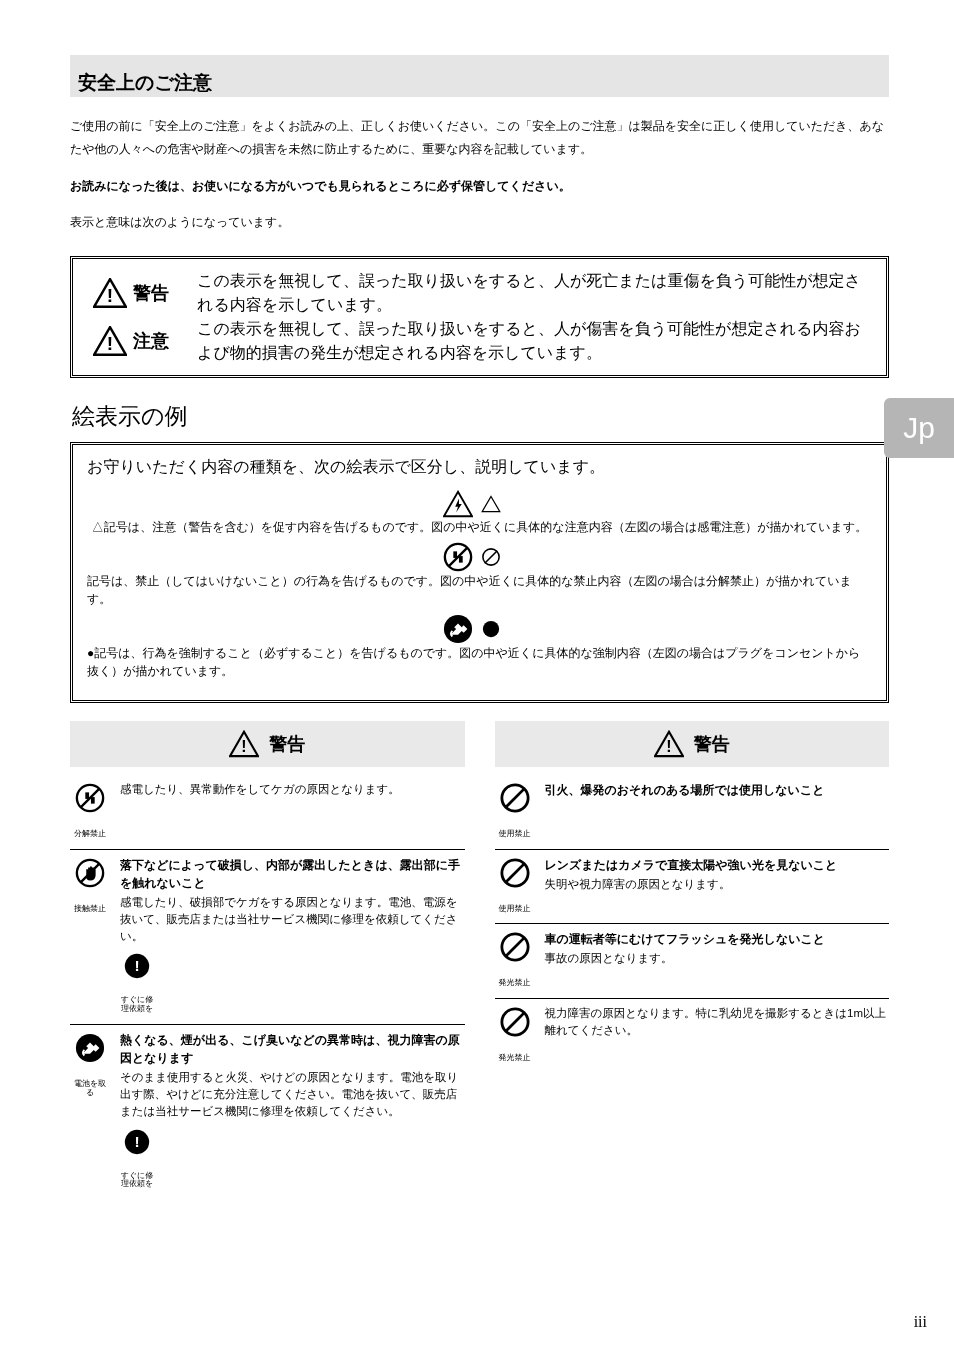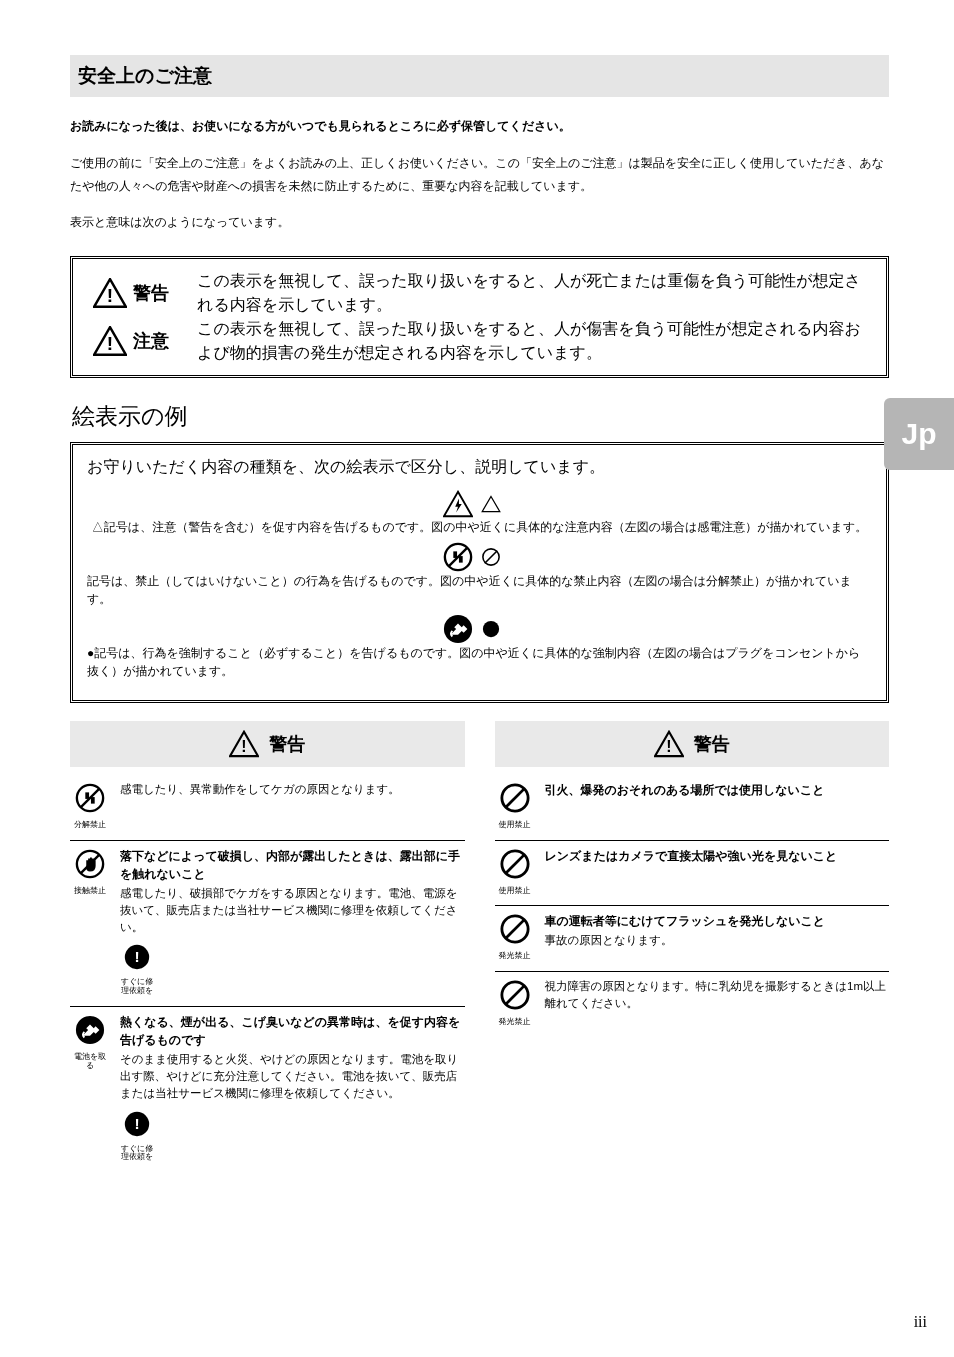--- a/index.html
+++ b/index.html
@@ -15,21 +15,21 @@
     width: 954px;
     height: 1357px;
     position: relative;
     box-sizing: border-box;
     padding: 55px 65px 40px 70px;
   }
   .title-bar {
     background: #e5e5e5;
     height: 42px;
     display: flex;
-    align-items: center;
+    align-items: flex-end;
     padding-left: 8px;
     font-size: 19px;
     font-weight: 600;
     margin-bottom: 18px;
   }
   .intro {
     font-size: 12px;
     line-height: 1.9;
   }
   .intro-block { margin-bottom: 14px; }
@@ -76,40 +76,40 @@
   .col-header .icon-wrap { display:flex; align-items:center;}
   .col-header .lbl { font-size: 18px; font-weight:700; }
 
   .item {
     display:flex;
     gap: 10px;
     padding: 6px 0 10px 0;
     border-bottom: 1px solid #000;
   }
   .item:last-child { border-bottom:none; }
-  .item .iicon { width:40px; display:flex; flex-direction:column; align-items:center; font-size:8px; text-align:center; gap:8px; padding-top:2px;}
+  .item .iicon { width:40px; display:flex; flex-direction:column; align-items:center; font-size:8px; text-align:center; gap:17px; padding-top:2px;}
   .item .iicon .cap { font-size:8px; line-height:1.1; }
   .item .itext { flex:1; font-size:11.5px; line-height:1.5;}
   .item .ititle { font-size:12px; font-weight:700; margin-bottom:2px;}
 
   
   .side-tab {
     position:absolute;
     right: 0;
     top: 398px;
     width: 70px;
-    height: 72px;
+    height: 60px;
     background:#b5b5b5;
     border-radius: 6px 0 0 6px;
     display:flex;
     align-items:center;
     justify-content:center;
     color:#fff;
     font-size: 30px;
-    font-weight:700;
+    font-weight:400;
     font-family: Arial, Helvetica, sans-serif;
   }
 
   .page-num {
     position:absolute;
     right: 27px;
     bottom: 24px;
     font-size: 16px;
     font-family: "Times New Roman", serif;
   }
@@ -124,22 +124,22 @@
 </head>
 <body>
 
 <div class="page">
 
   <div class="title-bar">
     <span>安全上のご注意</span>
   </div>
 
   <div class="intro">
+    <div class="intro-block">ご使用の前に「安全上のご注意」をよくお読みの上、正しくお使いください。この「安全上のご注意」は製品を安全に正しく使用していただき、あなたや他の人々への危害や財産への損害を未然に防止するために、重要な内容を記載しています。</div>
     <div class="intro-block bold">お読みになった後は、お使いになる方がいつでも見られるところに必ず保管してください。</div>
-    <div class="intro-block">ご使用の前に「安全上のご注意」をよくお読みの上、正しくお使いください。この「安全上のご注意」は製品を安全に正しく使用していただき、あなたや他の人々への危害や財産への損害を未然に防止するために、重要な内容を記載しています。</div>
     <div>表示と意味は次のようになっています。</div>
   </div>
 
   <div class="double-box">
     <div class="wc-row">
       <div class="wc-icon">
         <svg class="tri-lg" viewBox="0 0 32 28">
             <polygon points="16,1 31,27 1,27" fill="none" stroke="#000" stroke-width="2.3"></polygon>
             <text x="16" y="22" text-anchor="middle" font-size="18" font-family="Arial" font-weight="700">!</text>
           </svg>
@@ -263,21 +263,21 @@
       <div class="item">
         <div class="iicon">
           <svg class="circ" viewBox="0 0 32 32">
               <circle cx="16" cy="16" r="15" fill="#000"></circle>
               <path d="M8 22 L14 16 L12 14 L16 10 L20 14 L22 12 L26 16 L22 20 L20 18 L16 22 Z" fill="#fff"></path>
               <path d="M10 24 Q 7 21 10 18" fill="none" stroke="#fff" stroke-width="2"></path>
             </svg>
           <span class="cap">電池を取る</span>
         </div>
         <div class="itext">
-          <div class="ititle">熱くなる、煙が出る、こげ臭いなどの異常時は、を促す内容を告げるものです</div>
+          <div class="ititle">熱くなる、煙が出る、こげ臭いなどの異常時は、視力障害の原因となります</div>
           <div>そのまま使用すると火災、やけどの原因となります。電池を取り出す際、やけどに充分注意してください。電池を抜いて、販売店または当社サービス機関に修理を依頼してください。</div>
           <div style="display:flex; gap:8px; align-items:center; margin-top:6px;">
             <div class="iicon" style="width:34px;">
               <svg class="circ" style="width:26px;height:26px;" viewBox="0 0 32 32">
                   <circle cx="16" cy="16" r="15" fill="#000"></circle>
                   <text x="16" y="22" text-anchor="middle" font-size="19" fill="#fff" font-family="Arial" font-weight="900">!</text>
                 </svg>
               <span class="cap">すぐに修理依頼を</span>
             </div>
           </div>
@@ -313,20 +313,21 @@
       <div class="item">
         <div class="iicon">
           <svg class="circ" viewBox="0 0 32 32">
               <circle cx="16" cy="16" r="14" fill="none" stroke="#000" stroke-width="3"></circle>
               <line x1="6" y1="26" x2="26" y2="6" stroke="#000" stroke-width="3"></line>
             </svg>
           <span class="cap">使用禁止</span>
         </div>
         <div class="itext">
           <div class="ititle">レンズまたはカメラで直接太陽や強い光を見ないこと</div>
+          <div>失明や視力障害の原因となります。</div>
         </div>
       </div>
 
       <div class="item">
         <div class="iicon">
           <svg class="circ" viewBox="0 0 32 32">
               <circle cx="16" cy="16" r="14" fill="none" stroke="#000" stroke-width="3"></circle>
               <line x1="6" y1="26" x2="26" y2="6" stroke="#000" stroke-width="3"></line>
             </svg>
           <span class="cap">発光禁止</span>

